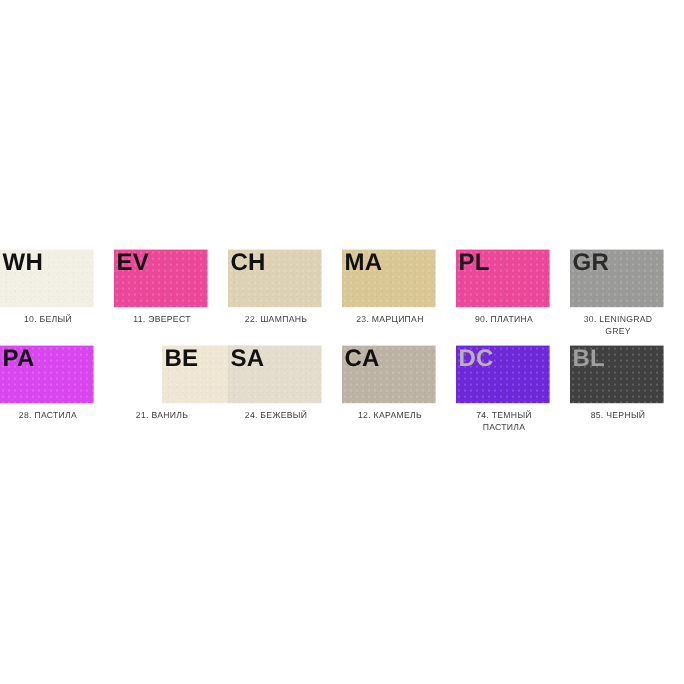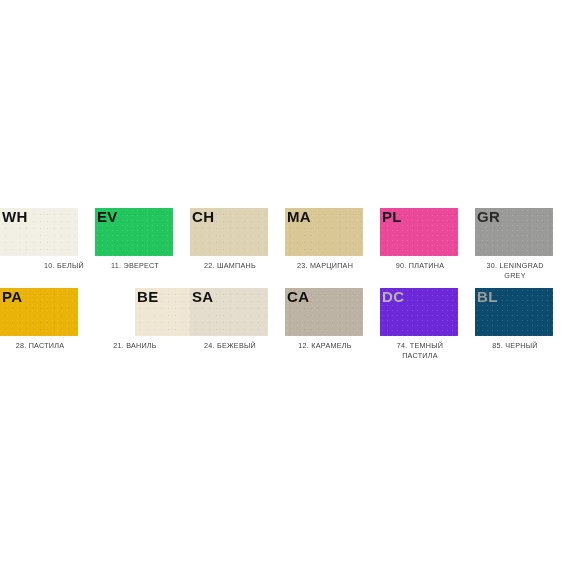--- a/index.html
+++ b/index.html
@@ -51,21 +51,21 @@
       radial-gradient(rgba(0,0,0,0.30) 0.6px, transparent 0.7px),
       radial-gradient(rgba(0,0,0,0.16) 0.5px, transparent 0.6px);
     background-size: 5px 5px, 7px 7px, 4px 4px;
     background-position: 0 0, 2px 3px, 3px 1px;
     pointer-events: none;
   }
   .swatch-code {
     position: absolute;
     left: 2px;
     top: 1px;
-    font-size: 15px;
+    font-size: 20px;
     font-weight: bold;
     letter-spacing: 0.3px;
     line-height: 1;
     z-index: 2;
   }
   .swatch-caption {
     position: absolute;
     left: 0;
     top: 56px;
     width: 80px;
@@ -82,26 +82,26 @@
 </style>
 </head>
 <body>
 
 <div id="palette-board">
   <div class="swatch-grid">
       <div class="swatch-cell">
         <div class="swatch-chip" style="background: rgb(242, 239, 228);">
           <div class="swatch-code" style="color: rgb(17, 17, 17);">WH</div>
         </div>
-        <div class="swatch-caption" style="color: rgb(63, 63, 63); padding-left: 24px;">
+        <div class="swatch-caption" style="color: rgb(63, 63, 63);">
           <span class="cap-line">10. БЕЛЫЙ</span>
         </div>
       </div>
       <div class="swatch-cell">
-        <div class="swatch-chip" style="background: #22c55e;">
+        <div class="swatch-chip" style="background: #ec4899;">
           <div class="swatch-code" style="color: rgb(17, 17, 17);">EV</div>
         </div>
         <div class="swatch-caption" style="color: rgb(63, 63, 63);">
           <span class="cap-line">11. ЭВЕРЕСТ</span>
         </div>
       </div>
       <div class="swatch-cell">
         <div class="swatch-chip" style="background: rgb(221, 210, 180); text-decoration: underline;">
           <div class="swatch-code" style="color: rgb(17, 17, 17);">CH</div>
         </div>
@@ -128,21 +128,21 @@
       <div class="swatch-cell">
         <div class="swatch-chip" style="background: rgb(154, 154, 152); padding-left: 11px;">
           <div class="swatch-code" style="color: rgb(43, 43, 43);">GR</div>
         </div>
         <div class="swatch-caption" style="color: rgb(63, 63, 63);">
           <span class="cap-line">30. LENINGRAD</span>
           <span class="cap-line">GREY</span>
         </div>
       </div>
       <div class="swatch-cell">
-        <div class="swatch-chip" style="background: #eab308;">
+        <div class="swatch-chip" style="background: #d946ef;">
           <div class="swatch-code" style="color: rgb(17, 17, 17);">PA</div>
         </div>
         <div class="swatch-caption" style="color: rgb(63, 63, 63);">
           <span class="cap-line">28. ПАСТИЛА</span>
         </div>
       </div>
       <div class="swatch-cell">
         <div class="swatch-chip" style="background: rgb(239, 231, 211); margin-left: 40px;">
           <div class="swatch-code" style="color: rgb(17, 17, 17);">BE</div>
         </div>
@@ -169,21 +169,21 @@
       <div class="swatch-cell">
         <div class="swatch-chip" style="background: #6d28d9;">
           <div class="swatch-code" style="color: rgb(185, 178, 173);">DC</div>
         </div>
         <div class="swatch-caption" style="color: rgb(63, 63, 63);">
           <span class="cap-line">74. ТЕМНЫЙ</span>
           <span class="cap-line">ПАСТИЛА</span>
         </div>
       </div>
       <div class="swatch-cell">
-        <div class="swatch-chip" style="background: #0c4a6e;">
+        <div class="swatch-chip" style="background: #404040;">
           <div class="swatch-code" style="color: rgb(158, 158, 158);">BL</div>
         </div>
         <div class="swatch-caption" style="color: rgb(63, 63, 63);">
           <span class="cap-line">85. ЧЕРНЫЙ</span>
         </div>
       </div>
     </div>
 </div>
 
 </body></html>

